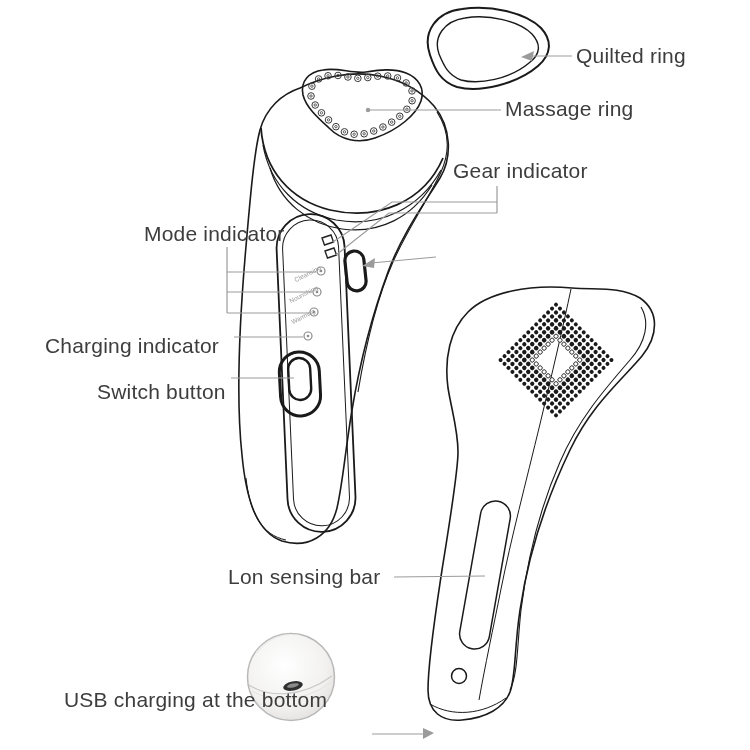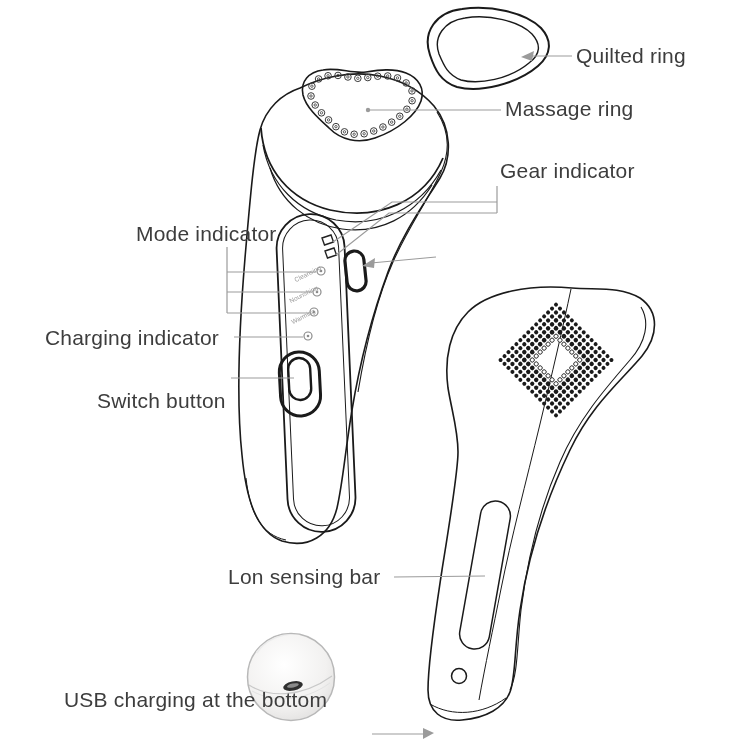--- a/index.html
+++ b/index.html
@@ -395,24 +395,24 @@
     <line x1="394" y1="577" x2="485" y2="576"></line>
     <g>
       <line x1="372" y1="734" x2="425" y2="734"></line>
       <polygon points="434,733 423,728 423,739" fill="#9b9b9b" stroke="none"></polygon>
     </g>
   </g>
 </svg>
 
 <div class="lbl" style="left:576px;top:44px">Quilted ring</div>
 <div class="lbl" style="left:505px;top:97px">Massage ring</div>
-<div class="lbl" style="left:500px;top:159px">Gear indicator</div>
-<div class="lbl" style="left:136px;top:222px">Mode indicator</div>
-<div class="lbl" style="left:45px;top:326px">Charging indicator</div>
-<div class="lbl" style="left:97px;top:389px">Switch button</div>
+<div class="lbl" style="left:453px;top:159px">Gear indicator</div>
+<div class="lbl" style="left:144px;top:222px">Mode indicator</div>
+<div class="lbl" style="left:45px;top:334px">Charging indicator</div>
+<div class="lbl" style="left:97px;top:380px">Switch button</div>
 <div class="lbl" style="left:228px;top:565px">Lon sensing bar</div>
 <div class="lbl" style="left:64px;top:688px">USB charging at the bottom</div>
 
 <div class="led-lbl" style="left:293px;top:277px">Cleansing</div>
 <div class="led-lbl" style="left:288px;top:298px">Nourishing</div>
 <div class="led-lbl" style="left:290px;top:319px">Warming</div>
 
 </div>
 
 </body></html>

